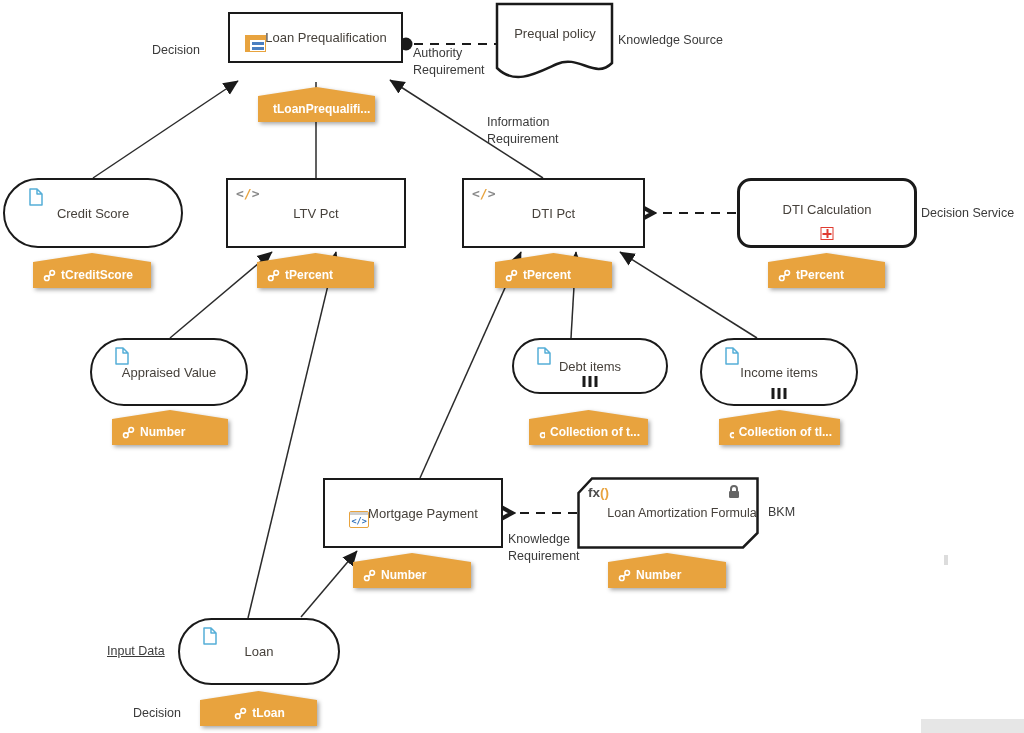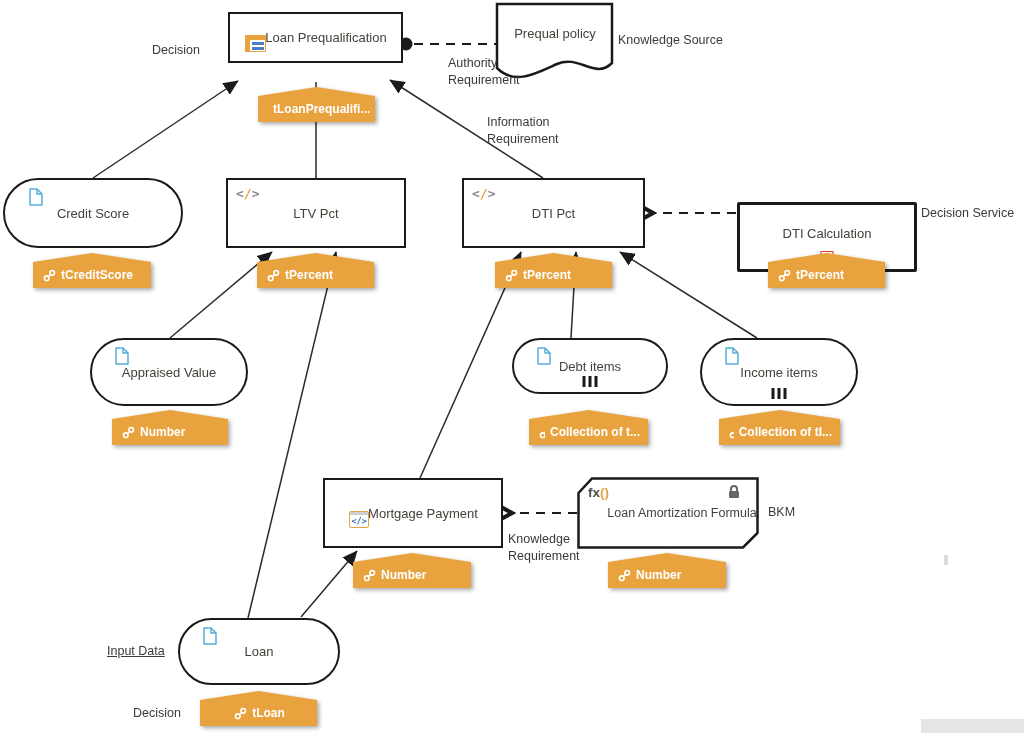--- a/index.html
+++ b/index.html
@@ -108,21 +108,21 @@
 <div class="node" style="left:226px;top:178px;width:180px;height:70px;">
   <div class="icon-abs code-icon" style="left:8px;top:6px;"><span class="br">&lt;</span><span class="sl">/</span><span class="br">&gt;</span></div>
   <div class="label">LTV Pct</div>
 </div>
 
 <div class="node" style="left:462px;top:178px;width:183px;height:70px;">
   <div class="icon-abs code-icon" style="left:8px;top:6px;"><span class="br">&lt;</span><span class="sl">/</span><span class="br">&gt;</span></div>
   <div class="label">DTI Pct</div>
 </div>
 
-<div class="node" style="left:737px;top:178px;width:180px;height:70px;border-width:3.5px;border-radius:2px;margin-top:24px;">
+<div class="node" style="left:737px;top:178px;width:180px;height:70px;border-width:3.5px;border-radius:14px;">
   <div class="label" style="margin-bottom:8px;">DTI Calculation</div>
   <div class="plus-icon"></div>
 </div>
 
 <div class="node stadium" style="left:90px;top:338px;width:158px;height:68px;border-radius:34px;">
   <svg class="icon-abs" style="left:23px;top:7px;" width="14" height="18">
     <path d="M1,1 h7 l5,5 v11 h-12 z M8,1 v5 h5" fill="#fff" stroke="#56AFD8" stroke-width="1.5" stroke-linejoin="round"></path>
   </svg>
   <div class="label">Appraised Value</div>
 </div>
@@ -294,21 +294,21 @@
         <circle cx="3.8" cy="9.2" r="2.3" fill="none" stroke="#fff" stroke-width="1.6"></circle>
         <circle cx="9.2" cy="3.8" r="2.3" fill="none" stroke="#fff" stroke-width="1.6"></circle>
         <line x1="5.2" y1="7.8" x2="7.8" y2="5.2" stroke="#fff" stroke-width="1.6"></line>
       </svg>
   <span>tLoan</span>
     </div>
   </div>
 
 <div class="ann" style="left:152px;top:42px;">Decision</div>
 <div class="ann" style="left:618px;top:32px;">Knowledge Source</div>
-<div class="ann" style="left:413px;top:55px;width:88px;margin-left:35px;">Authority Requirement</div>
+<div class="ann" style="left:413px;top:45px;width:88px;">Authority Requirement</div>
 <div class="ann" style="left:487px;top:114px;width:90px;">Information Requirement</div>
 <div class="ann" style="left:921px;top:205px;">Decision Service</div>
 <div class="ann" style="left:768px;top:504px;">BKM</div>
 <div class="ann" style="left:508px;top:531px;width:92px;">Knowledge Requirement</div>
 <div class="ann" style="left:107px;top:643px;text-decoration:underline;">Input Data</div>
 <div class="ann" style="left:133px;top:705px;">Decision</div>
 
 <div id="stray-mark"></div>
 <div id="h-scrollbar"></div>
 

